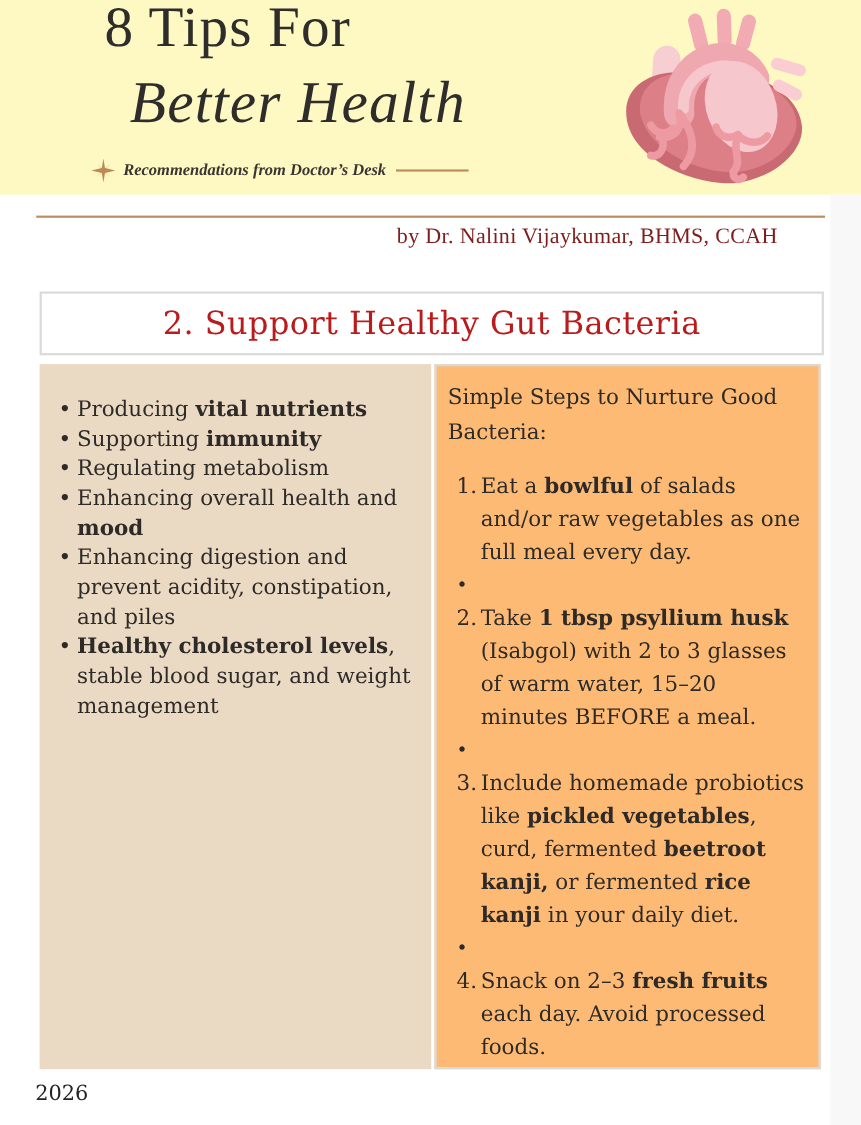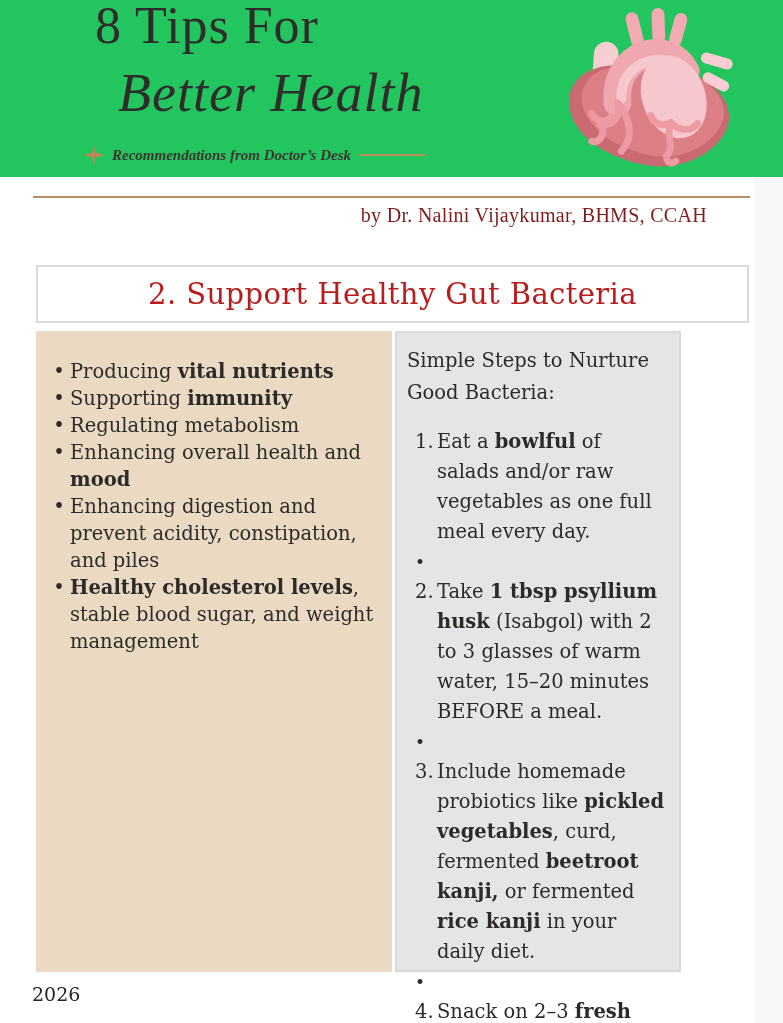--- a/index.html
+++ b/index.html
@@ -4,21 +4,21 @@
 <style>
   html,body{margin:0;padding:0;}
   body{
     width:783px;height:1023px;position:relative;
     background:#ffffff;
     font-family:"DejaVu Serif", serif;
     color:#2d2a27;
     overflow:hidden;
   }
   
-  .masthead{position:absolute;top:0;left:0;width:783px;height:177px;background:#22c55e;}
+  .masthead{position:absolute;top:0;left:0;width:783px;height:177px;background:#fef9c3;}
   .title-line1{
     position:absolute;left:95px;top:-4px;margin:0;
     font-family:"Liberation Serif", serif;font-weight:500;
     font-size:52px;color:#2e2d2b;letter-spacing:1px;
   }
   .title-line2{
     position:absolute;left:118px;top:62px;margin:0;
     font-family:"Liberation Serif", serif;font-weight:500;font-style:italic;
     font-size:54px;color:#2e2d2b;letter-spacing:1px;
   }
@@ -47,22 +47,22 @@
     margin:0;font-size:29px;font-weight:500;color:#b91c1c;letter-spacing:0.4px;
     font-family:"DejaVu Serif", serif;
   }
   
   .col-left{
     position:absolute;left:36px;top:331px;width:356px;height:641px;
     background:#ead9c3;box-sizing:border-box;padding:15px 12px 0 12px;
     font-size:19.5px;line-height:27px;
   }
   .col-right{
-    position:absolute;left:395px;top:331px;width:286px;height:641px;
-    background:#e5e5e5;border:2px solid #dadada;box-sizing:border-box;
+    position:absolute;left:395px;top:331px;width:351px;height:641px;
+    background:#fdba74;border:2px solid #dadada;box-sizing:border-box;
     padding:12px 10px 0 10px;font-size:19.5px;line-height:30px;
   }
   .col-left p,.col-right p{margin:0;}
   .lead-heading{margin-bottom:36px !important;}
   .intro-para{margin-bottom:12px !important;}
   .benefits-label{margin-top:18px !important;margin-bottom:13px !important;}
   ul.dots,ol.steps{list-style:none;margin:0;padding:0;}
   ul.dots li{display:flex;}
   ul.dots .marker{width:22px;flex:0 0 auto;text-align:center;}
   ul.dots .txt{flex:1;}

